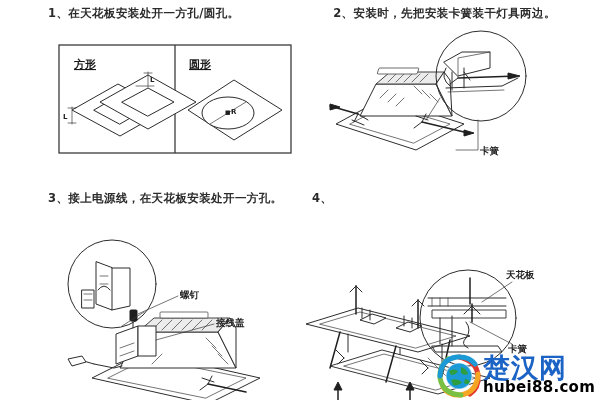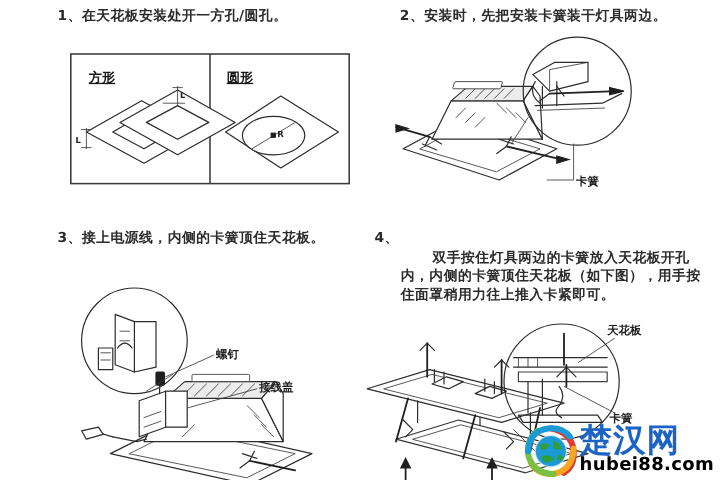--- a/index.html
+++ b/index.html
@@ -132,21 +132,21 @@
         <path class="ln-t" d="M130 64 L186 62"></path>
       </g>
 
       <path class="ln-t" d="M108 92 L122 70"></path>
       <path class="ln-t" d="M160 92 L160 122 L138 122"></path>
       <text class="lbl cjk" x="162" y="126">卡簧</text>
     </svg>
   </div>
 
   <div class="panel" style="left:48px;top:191px;width:265px;">
-    <div class="step-text"><span>3、</span><span>接上电源线，内侧的卡簧顶住天花板。</span></div>
+    <div class="step-text"><span>3、</span><span>接上电源线，在天花板安装处开一方孔。</span></div>
   </div>
 
   <div class="fig" style="left:60px;top:256px;">
     <svg width="240" height="150" viewBox="0 0 240 150">
 
       <g>
         <path class="fillw" d="M32 122 L84 96 L200 122 L148 148 Z"></path>
         <path class="ln-t" d="M48 122 L88 102 L186 122 L146 142 Z"></path>
 
         <path class="fillw" d="M60 112 L78 76 L158 76 L176 112 Z"></path>
@@ -190,21 +190,21 @@
 
       <path class="ln-t" d="M78 58 L118 40"></path>
       <text class="lbl cjk" x="120" y="42">螺钉</text>
       <path class="ln-t" d="M96 84 L154 68"></path>
       <text class="lbl cjk" x="156" y="70">接线盖</text>
     </svg>
   </div>
 
   <div class="panel" style="left:312px;top:191px;width:272px;">
     <div class="step-text" style="text-indent:0;padding-left:22px;position:relative;">
-      <span class="step-num" style="position:absolute;left:0;top:0;">4、</span><span>双手按住灯具两边的卡簧放入天花板开孔内，内侧的卡簧顶住天花板（如下图），用手按住面罩稍用力往上推入卡紧即可。</span>
+      <span class="step-num" style="position:absolute;left:0;top:0;">4、</span>
     </div>
   </div>
 
   <div class="fig" style="left:300px;top:260px;">
     <svg width="246" height="148" viewBox="0 0 246 148">
 
       <g>
         <path class="fillw" d="M6 64 L58 48 L170 76 L118 92 Z"></path>
         <path class="ln-t" d="M20 64 L60 52 L156 76 L116 88 Z"></path>
 

